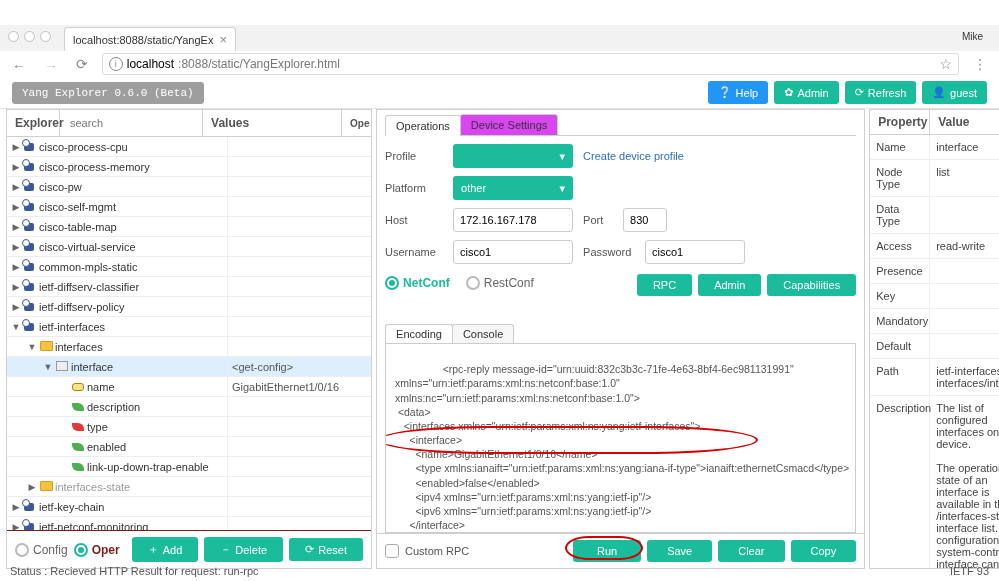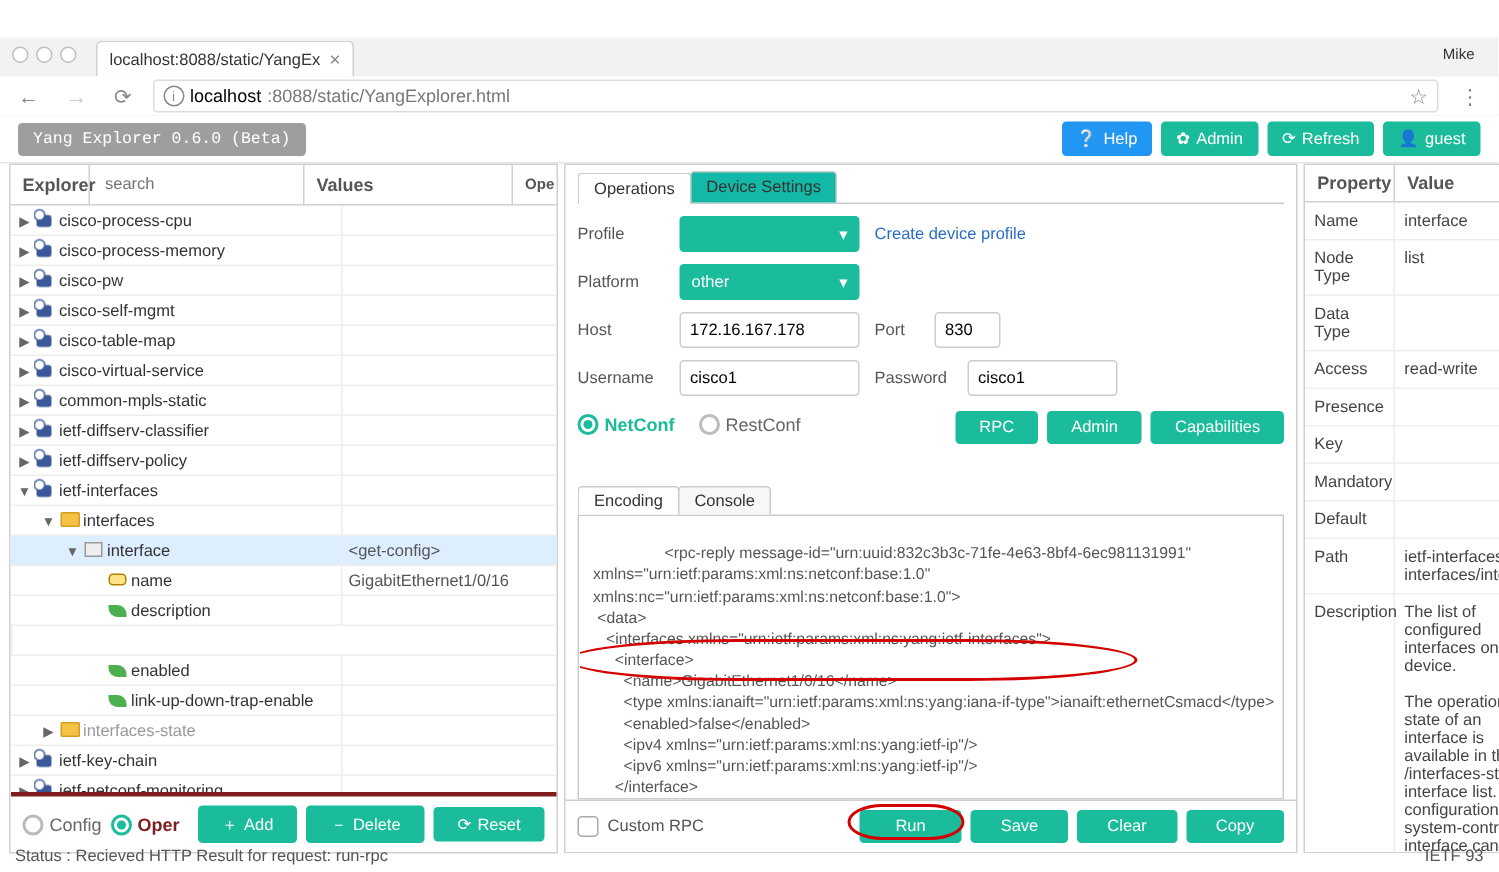--- a/index.html
+++ b/index.html
@@ -57,32 +57,32 @@
 .icon-folder::before { content: ""; display: inline-block; width: 11px; height: 8px; background: #f6c244; border: 1px solid #d4a020; border-radius: 1px; }
 .icon-list::before { content: ""; display: inline-block; width: 10px; height: 8px; background: #eee; border: 1px solid #999; }
 .icon-key::before { content: ""; display:inline-block; width:10px; height:6px; border:1px solid #b08000; border-radius:3px; background:#ffe28a;}
 .icon-leaf { width: 12px; height: 8px; border-radius: 0 6px 0 6px; display: inline-block; }
 .leaf-green { background: #4caf50; }
 .leaf-red { background: #e53935; }
 .row-sel { background: #dceeff; }
 .row-dim .tree-name span:last-child { color: #999; }
 
 
-.left-footer { display: flex; align-items: center; gap: 6px; padding: 6px 8px; border-top: 3px solid #7f1d1d; }
+.left-footer { display: flex; align-items: center; gap: 6px; padding: 6px 8px; border-top: 1px solid #7f1d1d; }
 .radio-chip { display: inline-flex; align-items: center; gap: 4px; font-size: 12px; color: #666; }
 .radio-ring { width: 14px; height: 14px; border: 2px solid #bbb; border-radius: 50%; display: inline-block; }
 .radio-ring.on { border-color: #1bbc9b; }
 .radio-ring.on::after { content: ""; display: block; width: 6px; height: 6px; background: #1bbc9b; border-radius: 50%; margin: 2px; }
 .left-footer .spacer { flex: 1; }
 .gbtn { background: #1bbc9b; color: #fff; font-size: 11px; padding: 5px 16px; border-radius: 3px; display: inline-flex; align-items: center; gap: 4px; cursor: pointer; }
 
 
 .mid-body { padding: 4px 8px 0 8px; overflow: hidden; flex: 1; display: flex; flex-direction: column; position: relative; }
 .tab-strip { display: flex; gap: 0; border-bottom: 1px solid #ccc; margin-bottom: 8px; }
-.tab-strip .t { border: 1px solid #ccc; border-bottom: none; background: #14b8a6; padding: 4px 10px; font-size: 11px; border-radius: 3px 3px 0 0; margin-right: -1px; }
+.tab-strip .t { border: 1px solid #ccc; border-bottom: none; background: #d946ef; padding: 4px 10px; font-size: 11px; border-radius: 3px 3px 0 0; margin-right: -1px; }
 .tab-strip .t.active { background: #fff; position: relative; top: 1px; }
 .form-row { display: flex; align-items: center; gap: 10px; margin-bottom: 8px; font-size: 11px; }
 .form-row label { width: 58px; color: #555; }
 .green-select { background: #1bbc9b; color: #fff; border-radius: 3px; width: 120px; height: 24px; display: flex; align-items: center; justify-content: space-between; padding: 0 8px; }
 .text-input { border: 1px solid #ccc; border-radius: 3px; height: 24px; padding: 0 6px; font-size: 11px; }
 .link-txt { color: #2a6ec6; font-size: 11px; }
 .radio-row { display: flex; align-items: center; gap: 16px; margin: 4px 0 6px 0; }
 .action-row { position: absolute; right: 8px; top: 164px; display: flex; gap: 6px; }
 .enc-tabs { display: flex; border-bottom: 1px solid #ccc; margin-top: 28px; }
 .enc-tabs .t { border: 1px solid #ccc; border-bottom: none; background: #f7f7f7; padding: 3px 10px; font-size: 11px; border-radius: 3px 3px 0 0; margin-right: -1px; }
@@ -276,20 +276,25 @@
         </div>
         <div class="tree-row">
           <div class="tree-name" style="padding-left: 52px;">
             <span class="arrow"></span>
             <span class="icon-leaf leaf-green"></span>
             <span>description</span>
           </div>
           <div class="tree-value"></div>
         </div>
         <div class="tree-row">
+          <div class="tree-name" style="padding-left: 52px;">
+            <span class="arrow"></span>
+            <span class="icon-leaf leaf-red"></span>
+            <span>type</span>
+          </div>
           <div class="tree-value"></div>
         </div>
         <div class="tree-row">
           <div class="tree-name" style="padding-left: 52px;">
             <span class="arrow"></span>
             <span class="icon-leaf leaf-green"></span>
             <span>enabled</span>
           </div>
           <div class="tree-value"></div>
         </div>

